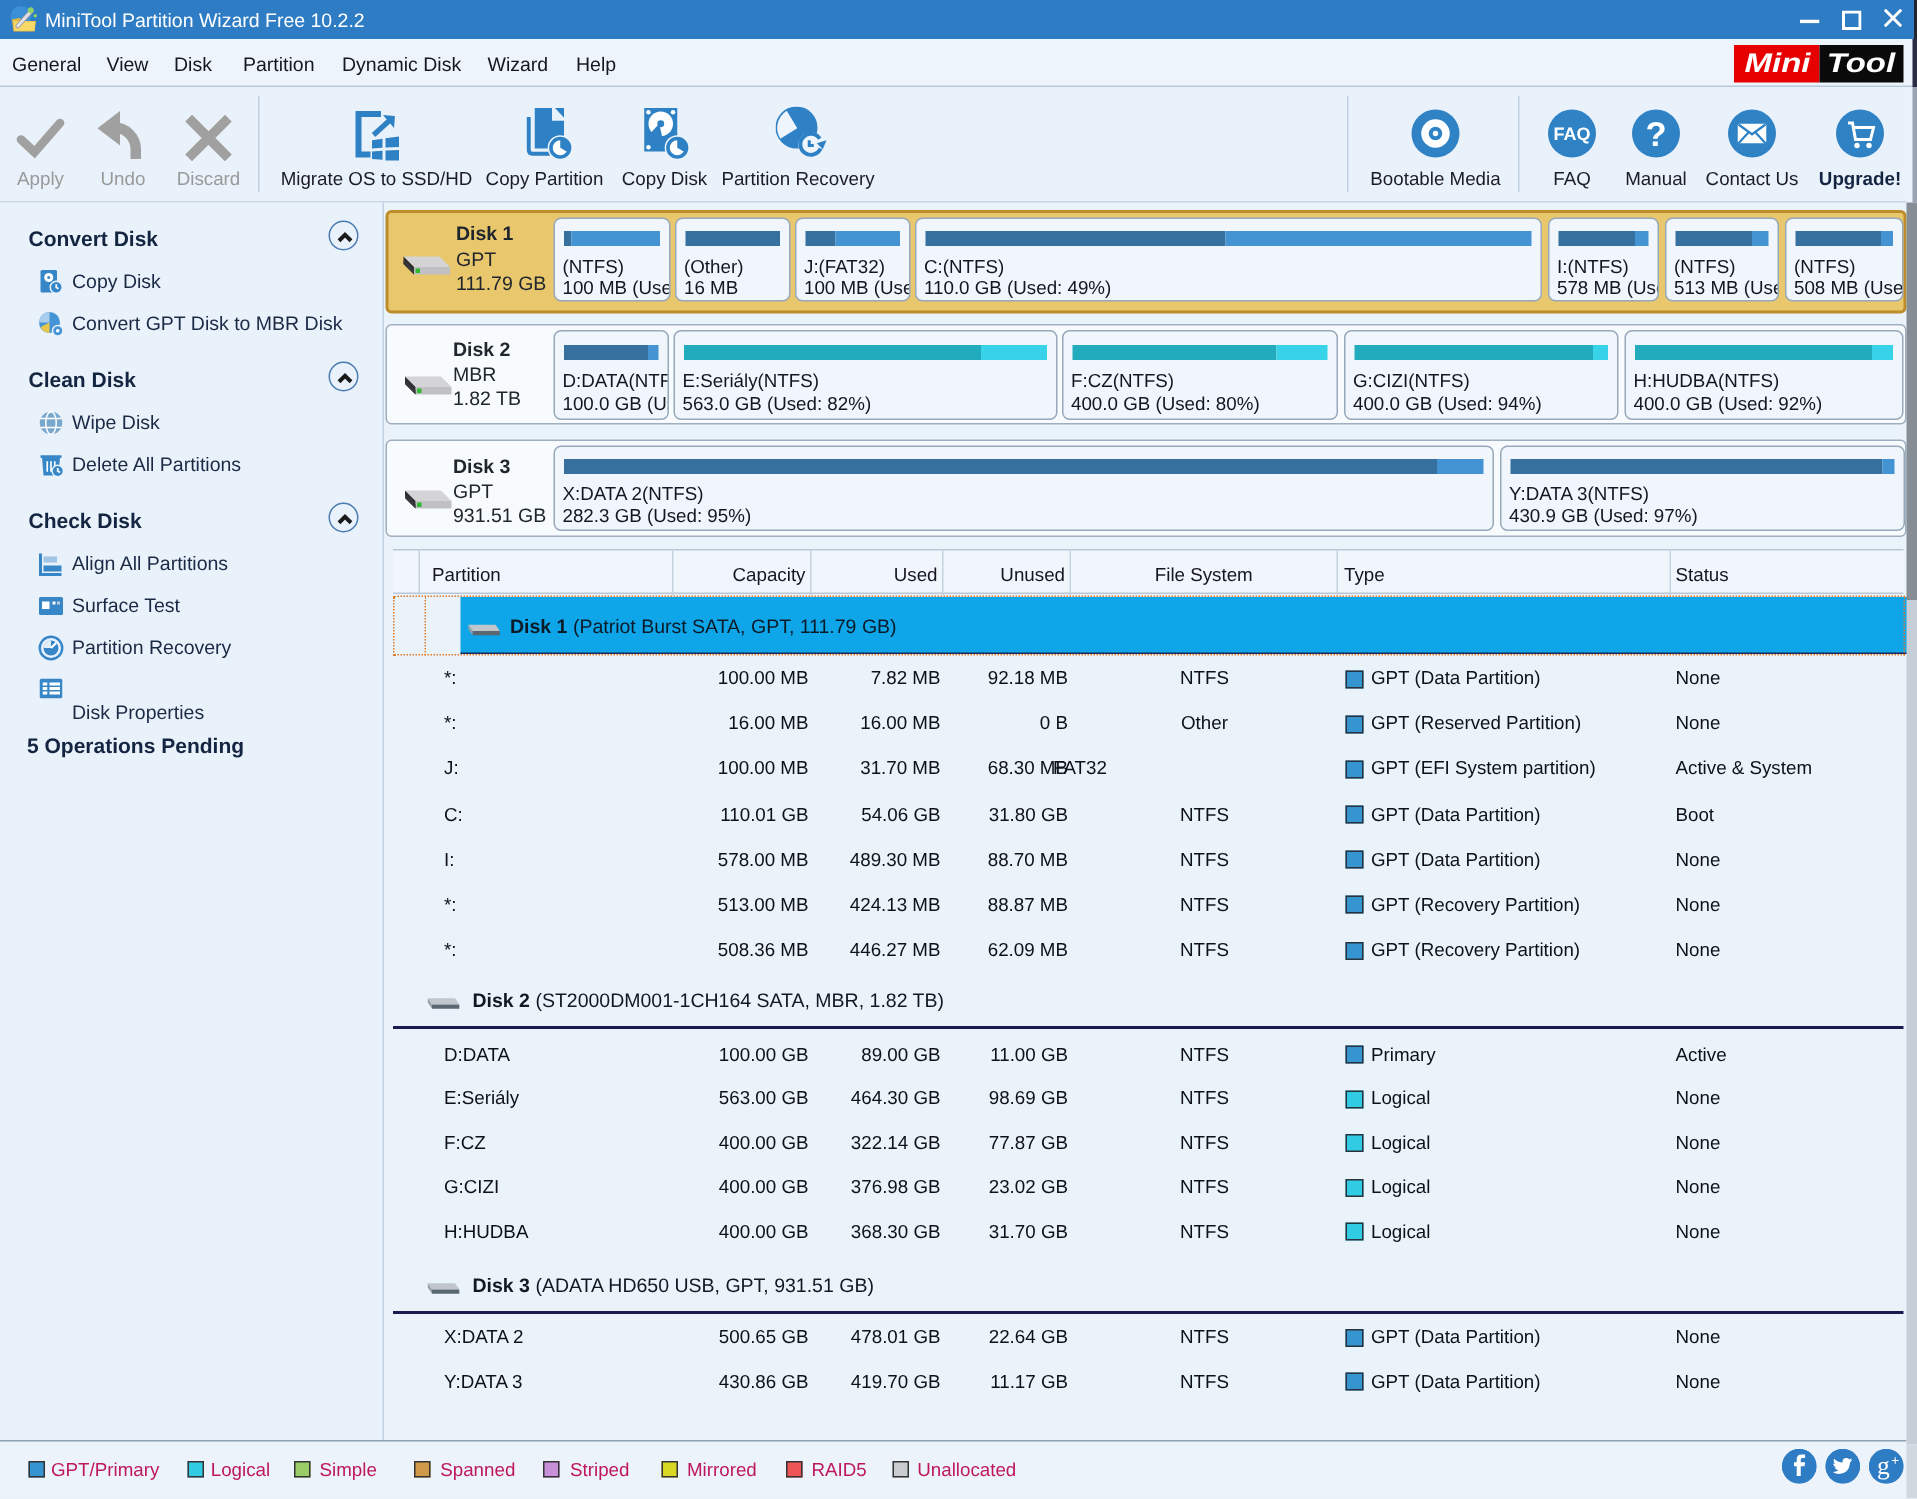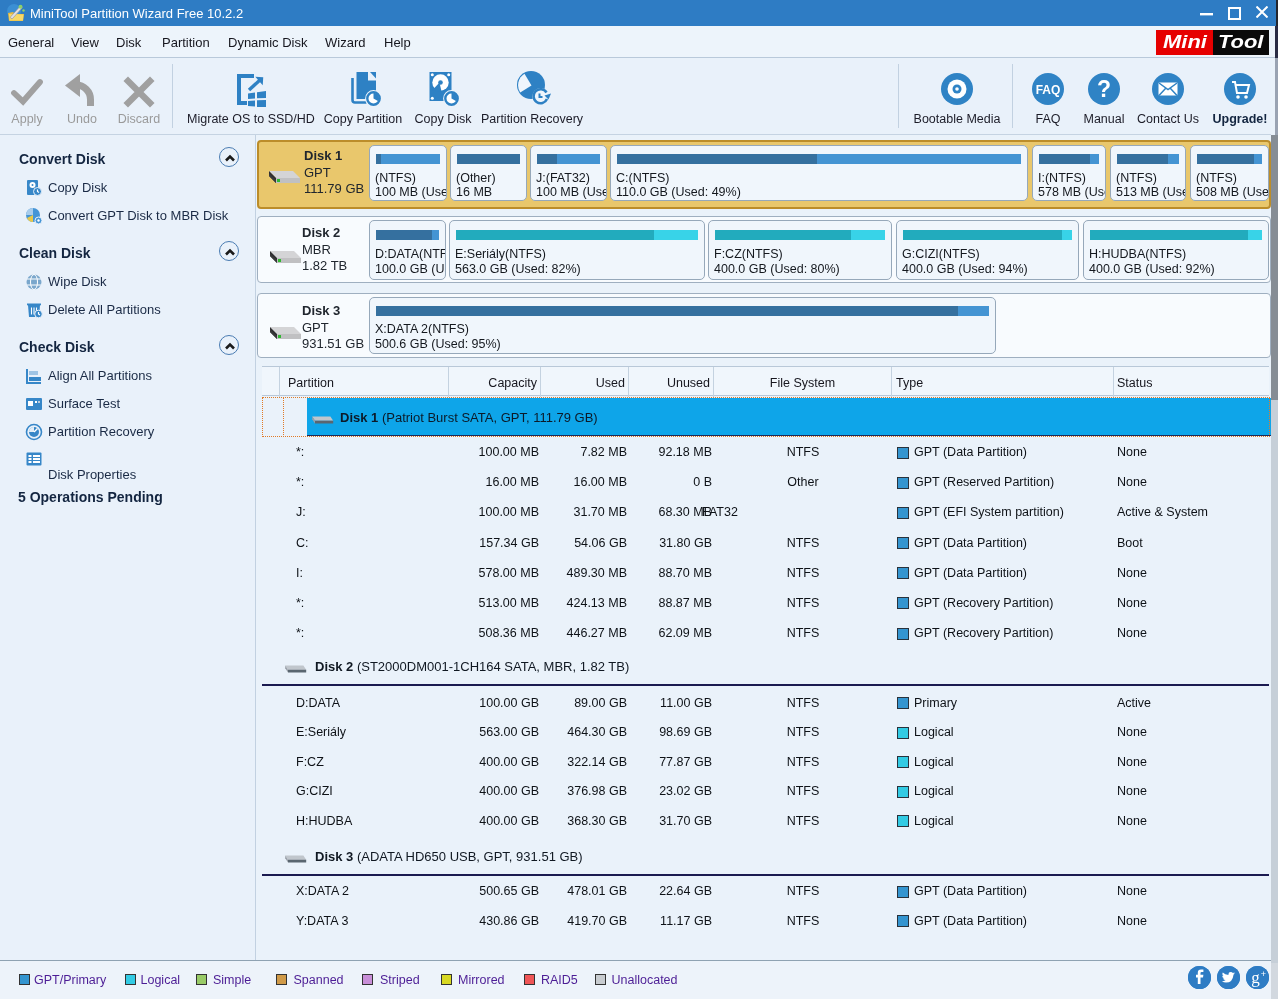--- a/index.html
+++ b/index.html
@@ -64,21 +64,21 @@
 .sqb { background:#3495d0; }
 .sqc { background:#32cbe4; }
 .grow { position:absolute; left:262px; width:1007px; height:38px; border-bottom:2px solid #1b1b50; font-size:13px; color:#101822; }
 #disk1row { left:283px; top:398px; width:988px; height:38px; background:#0ea5e9; border-bottom:1.5px solid #1b2a5a;margin-left:24px; }
 #focusrect { left:262px; top:396.5px; width:1008px; height:40.5px; border:1px dotted #e07b28; }
 #focusrect2 { left:283px; top:396.5px; width:1px; height:40.5px; border-left:1px dotted #e07b28; }
 
 
 #statusbar { left:0; top:960px; width:1271px; height:39px; background:#edf3fa; border-top:1px solid #8fa2b2; }
 .lsq { position:absolute; top:13px; width:11px; height:11px; border:1px solid #333; }
-.llab { position:absolute; top:11.5px; font-size:12.5px; color:#4c1d95; }
+.llab { position:absolute; top:11.5px; font-size:12.5px; color:#be185d; }
 .soc { position:absolute; top:5px; width:23px; height:23px; border-radius:50%; background:#2e7cc4; color:#fff; text-align:center; }
 
 .dicon { position:absolute; }
 </style>
 </head>
 <body>
 
 <div class="abs" id="titlebar"></div>
 <div class="abs" id="titletext">MiniTool Partition Wizard Free 10.2.2</div>
 <svg class="abs" style="left:6px;top:3px" width="20" height="20" viewBox="0 0 20 20">
@@ -420,21 +420,29 @@
     <polygon points="4,12 11,19 11,16 4,9.5" fill="#38383a"></polygon>
     <rect x="12" y="15" width="3" height="3" fill="#30b830"></rect>
   </svg>
   <div class="dlabel" style="left:44px;top:9px;width:80px;"><b>Disk 3</b><br>GPT<br>931.51 GB</div>
   <div class="pbox" style="left:111px;top:3px;width:627px;height:57px">
       <div class="pbar">
         <div class="bu" style="width:95%"></div>
         <div class="bf" style="width:5%"></div>
       </div>
       <div class="pt1">X:DATA 2(NTFS)</div>
-      <div class="pt2">500.6 GB (Used: 95%)</div>
+      <div class="pt2">282.3 GB (Used: 95%)</div>
+    </div>
+  <div class="pbox" style="left:742px;top:3px;width:270px;height:57px">
+      <div class="pbar">
+        <div class="bu" style="width:97%"></div>
+        <div class="bf" style="width:3%"></div>
+      </div>
+      <div class="pt1">Y:DATA 3(NTFS)</div>
+      <div class="pt2">430.9 GB (Used: 97%)</div>
     </div>
 </div>
 
 <div class="abs" id="thead">
   <div class="hcell" style="left:0;width:18px"></div>
   <div class="hcell" style="left:18px;width:169px;padding-left:8px">Partition</div>
   <div class="hcell num" style="left:187px;width:92px;padding-right:3px">Capacity</div>
   <div class="hcell num" style="left:279px;width:88px;padding-right:3px">Used</div>
   <div class="hcell num" style="left:367px;width:85px;padding-right:3px">Unused</div>
   <div class="hcell" style="left:630px;width:222px;padding-left:4px">Type</div>
@@ -480,21 +488,21 @@
   <div class="tcell num" style="left:187px;width:90px">100.00 MB</div>
   <div class="tcell num" style="left:279px;width:86px">31.70 MB</div>
   <div class="tcell num" style="left:367px;width:83px">68.30 MB</div>
   <div class="tcell" style="left:440px;width:178px;">FAT32</div>
   <div class="sq sqb" style="left:635px"></div>
   <div class="tcell" style="left:652px">GPT (EFI System partition)</div>
   <div class="tcell" style="left:855px">Active &amp; System</div>
 </div>
     <div class="trow" style="top:527.5px">
   <div class="tcell" style="left:34px">C:</div>
-  <div class="tcell num" style="left:187px;width:90px">157.34 GB</div>
+  <div class="tcell num" style="left:187px;width:90px">110.01 GB</div>
   <div class="tcell num" style="left:279px;width:86px">54.06 GB</div>
   <div class="tcell num" style="left:367px;width:83px">31.80 GB</div>
   <div class="tcell" style="left:452px;width:178px;text-align:center">NTFS</div>
   <div class="sq sqb" style="left:635px"></div>
   <div class="tcell" style="left:652px">GPT (Data Partition)</div>
   <div class="tcell" style="left:855px">Boot</div>
 </div>
     <div class="trow" style="top:557.7px">
   <div class="tcell" style="left:34px">I:</div>
   <div class="tcell num" style="left:187px;width:90px">578.00 MB</div>

